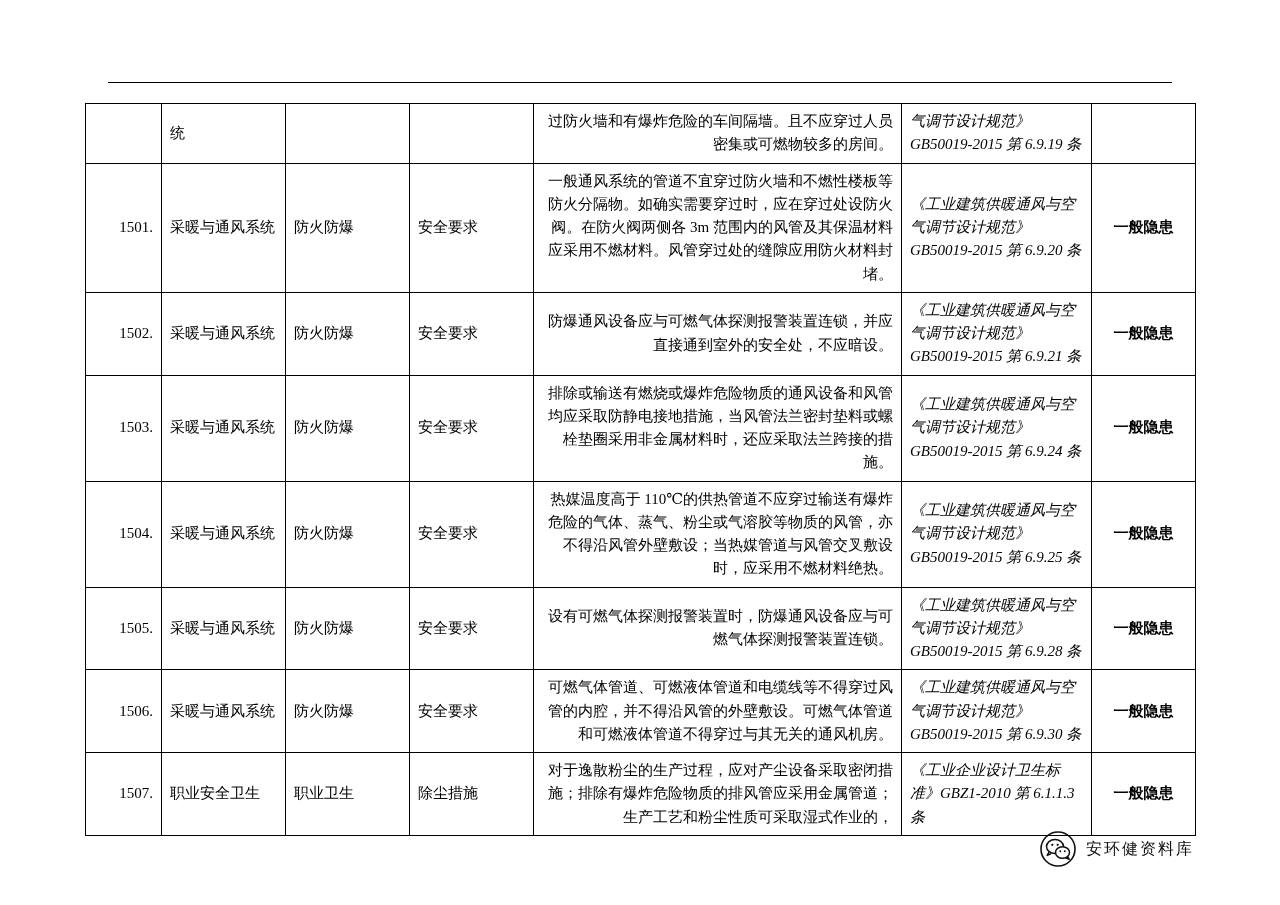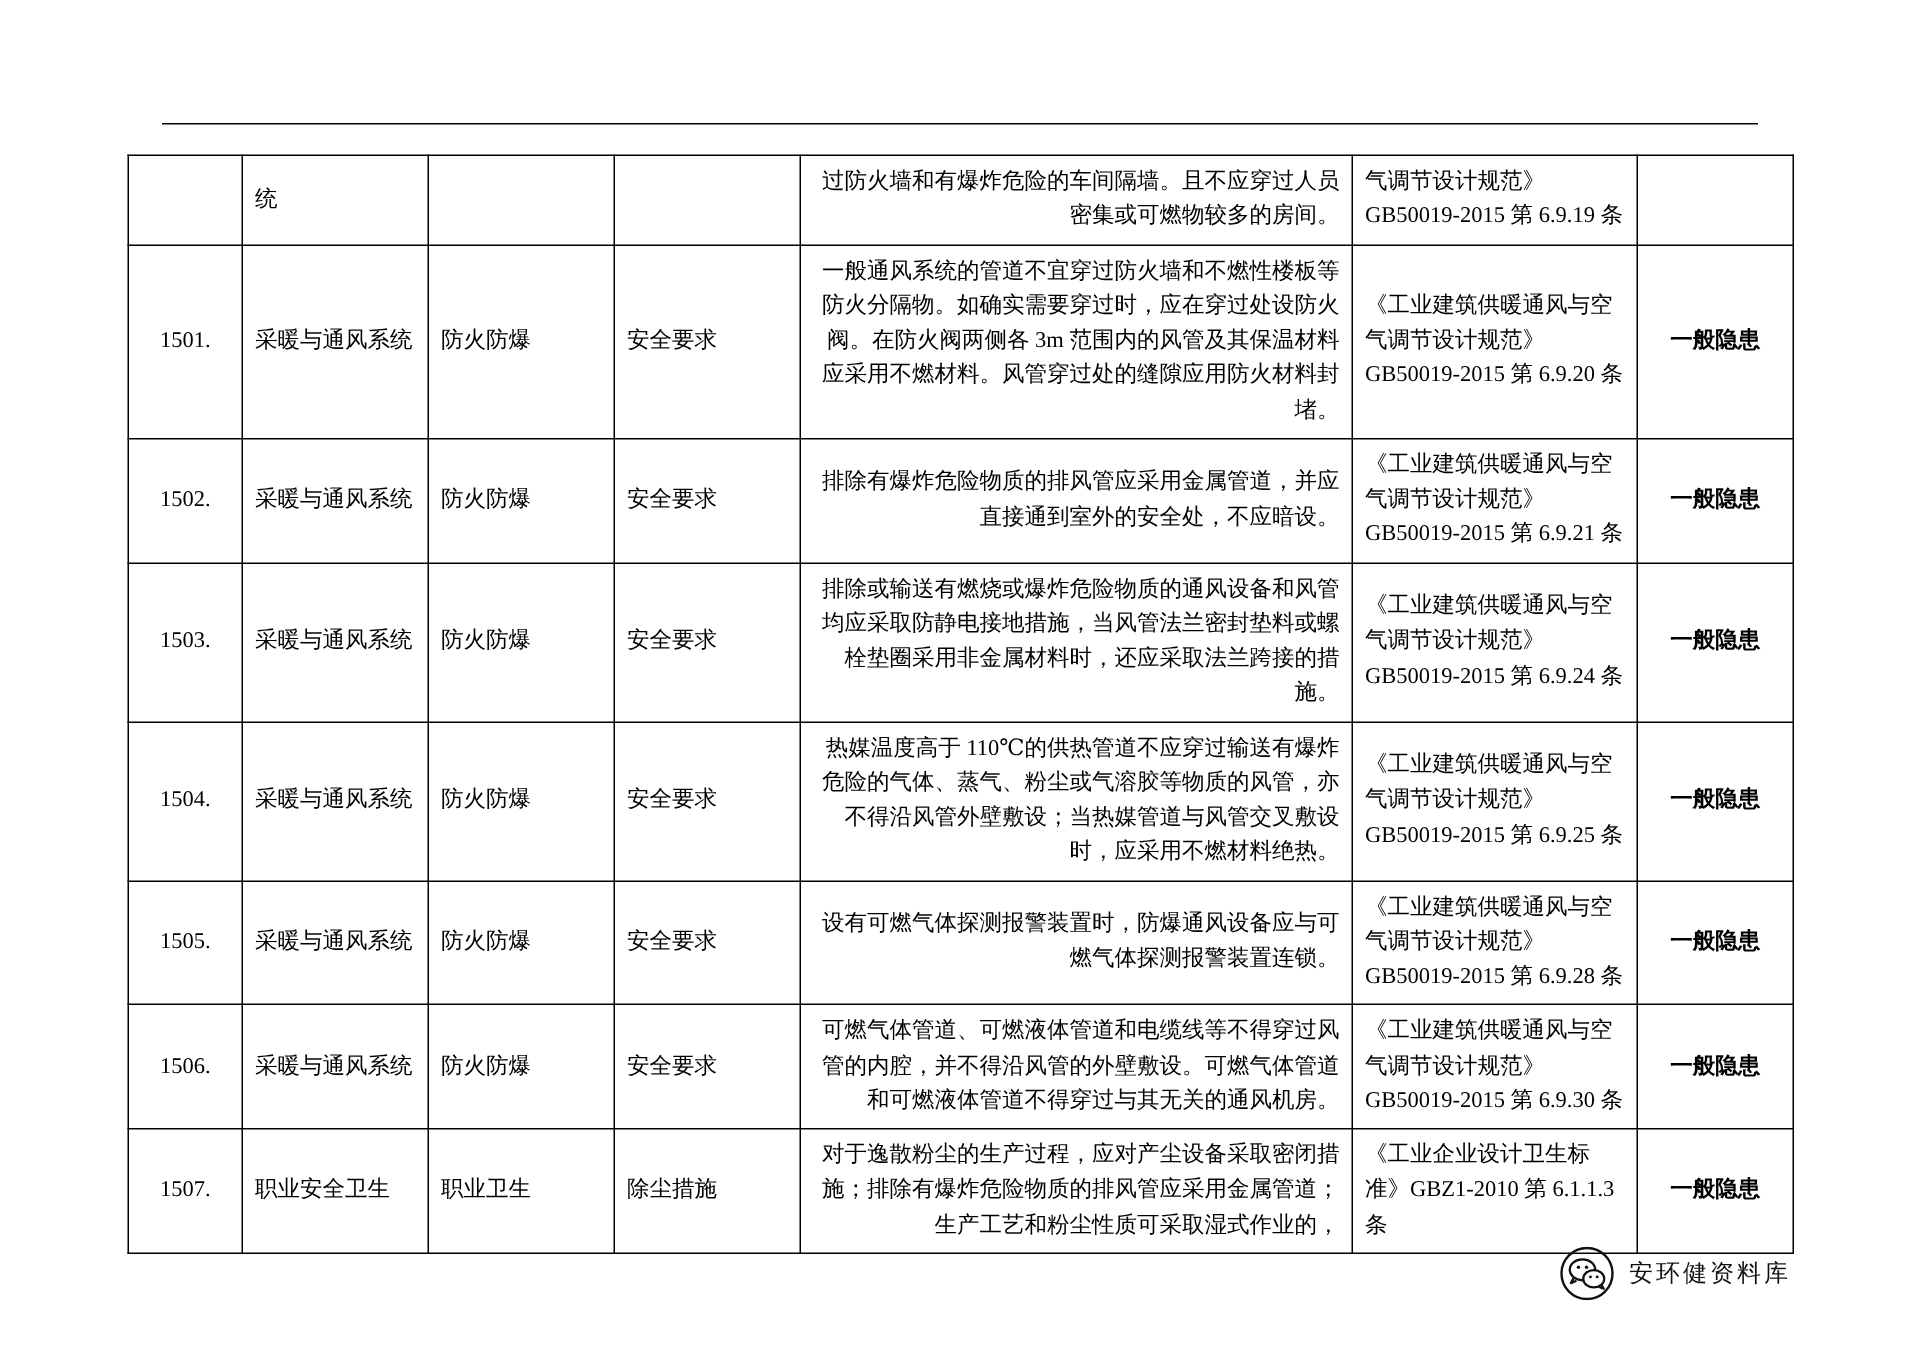--- a/index.html
+++ b/index.html
@@ -50,34 +50,35 @@
   }
   col.c-id { width: 76px; }
   col.c-sys { width: 124px; }
   col.c-cat { width: 124px; }
   col.c-item { width: 124px; }
   col.c-desc { width: 368px; }
   col.c-std { width: 190px; }
   col.c-lvl { width: 104px; }
 
   td.id {
-    text-align: center;
+    text-align: right;
     font-family: "Liberation Serif", "DejaVu Serif", serif;
     margin-top: 24px;
   }
   td.sys, td.cat, td.item {
     text-align: left;
   }
   td.desc {
     text-align: right;
     line-height: 1.7;
   }
   td.std {
     text-align: left;
     line-height: 1.6;
+    font-style: italic;
   }
   td.lvl {
     text-align: center;
     font-weight: bold;
   }
   td.pad-first {
     padding-top: 8px;
     padding-bottom: 8px;
   }
   .footer-logo {
@@ -136,21 +137,21 @@
           <td class="item">安全要求</td>
           <td class="desc">一般通风系统的管道不宜穿过防火墙和不燃性楼板等防火分隔物。如确实需要穿过时，应在穿过处设防火阀。在防火阀两侧各 3m 范围内的风管及其保温材料应采用不燃材料。风管穿过处的缝隙应用防火材料封堵。</td>
           <td class="std">《工业建筑供暖通风与空气调节设计规范》GB50019-2015 第 6.9.20 条</td>
           <td class="lvl">一般隐患</td>
         </tr>
         <tr>
           <td class="id">1502.</td>
           <td class="sys">采暖与通风系统</td>
           <td class="cat">防火防爆</td>
           <td class="item">安全要求</td>
-          <td class="desc">排除有爆炸危险物质的排风管应采用金属管道，并应直接通到室外的安全处，不应暗设。</td>
+          <td class="desc">防爆通风设备应与可燃气体探测报警装置连锁，并应直接通到室外的安全处，不应暗设。</td>
           <td class="std">《工业建筑供暖通风与空气调节设计规范》GB50019-2015 第 6.9.21 条</td>
           <td class="lvl">一般隐患</td>
         </tr>
         <tr>
           <td class="id">1503.</td>
           <td class="sys">采暖与通风系统</td>
           <td class="cat">防火防爆</td>
           <td class="item">安全要求</td>
           <td class="desc">排除或输送有燃烧或爆炸危险物质的通风设备和风管均应采取防静电接地措施，当风管法兰密封垫料或螺栓垫圈采用非金属材料时，还应采取法兰跨接的措施。</td>
           <td class="std">《工业建筑供暖通风与空气调节设计规范》GB50019-2015 第 6.9.24 条</td>

